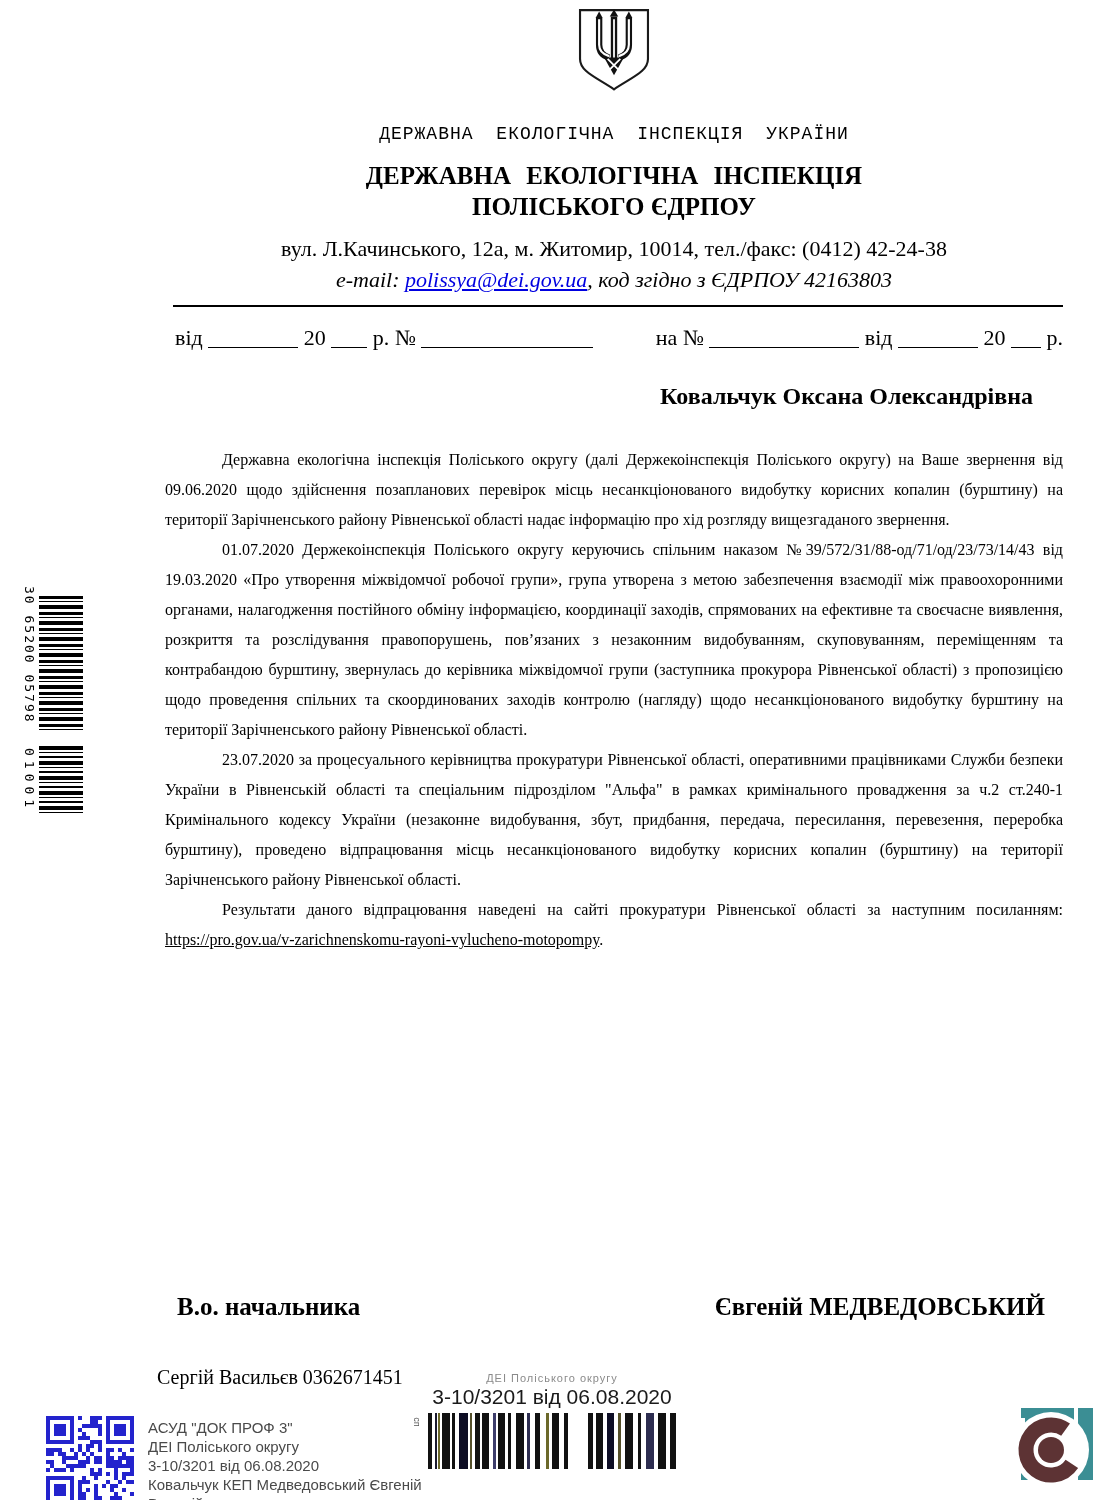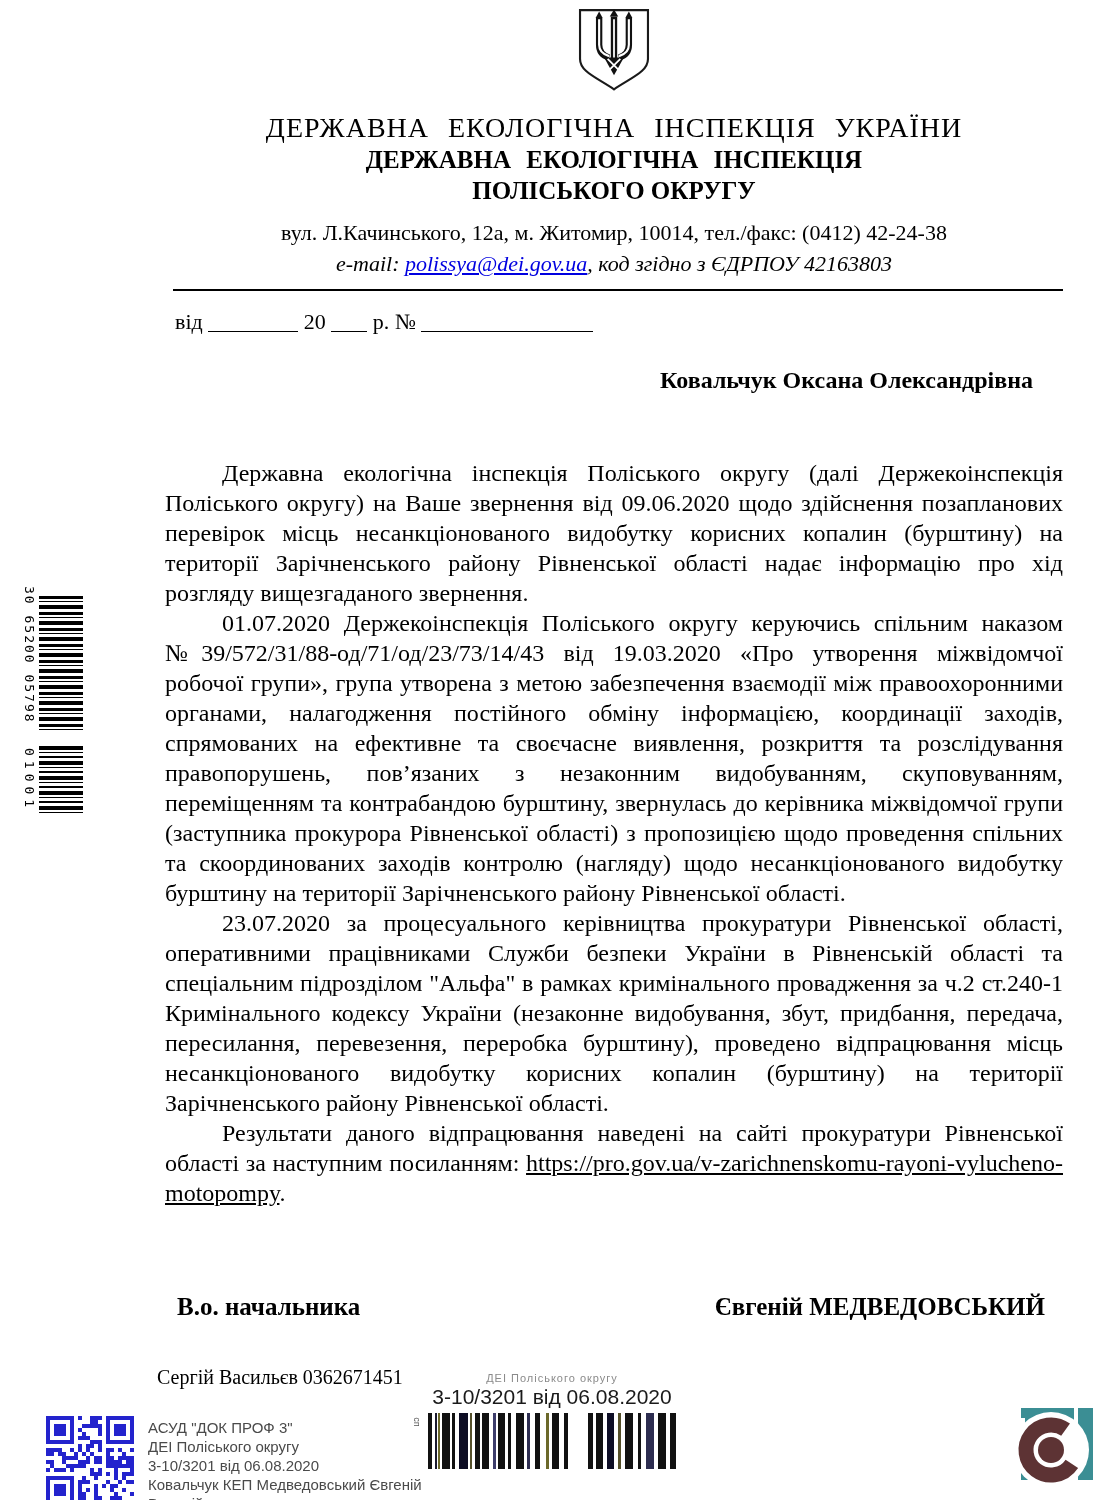--- a/index.html
+++ b/index.html
@@ -1,36 +1,36 @@
 <!DOCTYPE html>
 <html lang="uk"><head>
 <meta charset="utf-8">
 <style>
   html,body{margin:0;padding:0;background:#fff;}
   .page{position:relative;width:1107px;height:1500px;background:#fff;overflow:hidden;
         font-family:"Liberation Serif","DejaVu Serif",serif;color:#000;}
   
   .header{margin:0 44px 0 165px;text-align:center;}
   .emblem{margin-top:8px;}
-  .national-title{margin-top:8px;font-size:28px;letter-spacing:1px;word-spacing:11px;white-space:nowrap;}
-  .org-title{font-size:25px;font-weight:bold;word-spacing:9px;line-height:31px;}
+  .national-title{margin-top:20px;font-size:18px;letter-spacing:1px;word-spacing:11px;white-space:nowrap;font-family:Liberation Mono, monospace;}
+  .org-title{margin-top:16px;font-size:25px;font-weight:bold;word-spacing:9px;line-height:31px;}
   .org-title2{font-size:25px;font-weight:bold;line-height:31px;}
   .address-line{margin-top:14px;font-size:22px;}
   .email-line{margin-top:5px;font-size:22px;font-style:italic;}
   .email-line a{color:#0000e0;text-decoration:underline;}
   .rule{height:2px;background:#000;margin:12px 0 0 8px;}
   
   .ref-line{display:flex;justify-content:space-between;margin:18px 44px 0 175px;font-size:22px;gap:36px;}
   .blank{display:inline-block;border-bottom:1.6px solid #000;height:1em;vertical-align:-3px;}
   .w90{width:90px}.w36{width:36px}.w172{width:172px}.w150{width:150px}.w80{width:80px}.w30{width:30px}
   
   .addressee{margin:32px 44px 0 165px;text-align:right;padding-right:30px;
              font-size:24px;font-weight:bold;}
   
-  .body-text{margin:64px 44px 0 165px;font-size:24px;line-height:30px;text-align:justify;}
+  .body-text{margin:35px 44px 0 165px;font-size:16px;line-height:30px;text-align:justify;}
   .body-text p{margin:0;text-indent:57px;}
   .body-text a{color:#000;text-decoration:underline;}
   
   .sign-row{position:absolute;left:165px;right:36px;top:1293px;display:flex;
             justify-content:space-between;font-size:25px;font-weight:bold;}
   .sign-row .t{padding-left:12px;}
   .sign-row .n{padding-right:26px;}
   .executor{position:absolute;left:157px;top:1366px;font-size:20px;}
   
   .stamp{position:absolute;left:418px;top:1372px;width:268px;text-align:center;
@@ -102,37 +102,46 @@
         </g>
         <polygon points="31,14 41,14 36,5" fill="#111"></polygon>
         <polygon points="73,14 83,14 78,5" fill="#111"></polygon>
         <polygon points="51,12 63,12 57,2" fill="#111"></polygon>
         <path d="M43,70 H71 L57,95 Z" fill="#111"></path>
         <path d="M48,72 L66,90 M66,72 L48,90" stroke="#fff" stroke-width="2.5"></path>
       </svg>
     </div>
     <div class="national-title">ДЕРЖАВНА ЕКОЛОГІЧНА ІНСПЕКЦІЯ УКРАЇНИ</div>
     <div class="org-title">ДЕРЖАВНА ЕКОЛОГІЧНА ІНСПЕКЦІЯ</div>
-    <div class="org-title2">ПОЛІСЬКОГО ОКРУГУ</div>
+    <div class="org-title2">ПОЛІСЬКОГО ЄДРПОУ</div>
     <div class="address-line">вул. Л.Качинського, 12а, м. Житомир, 10014, тел./факс: (0412) 42-24-38</div>
     <div class="email-line">
       <span>e-mail:</span>
       <a href="#">polissya@dei.gov.ua</a><span>,  код згідно з ЄДРПОУ 42163803</span>
     </div>
     <div class="rule"></div>
   </div>
 
   <div class="ref-line">
     <div>
       <span>від</span>
       <span class="blank w90"></span>
       <span>20</span>
       <span class="blank w36"></span>
       <span>р. №</span>
       <span class="blank w172"></span>
+    </div>
+    <div>
+      <span>на №</span>
+      <span class="blank w150"></span>
+      <span>від</span>
+      <span class="blank w80"></span>
+      <span>20</span>
+      <span class="blank w30"></span>
+      <span>р.</span>
     </div>
   </div>
 
   <div class="addressee">Ковальчук Оксана Олександрівна</div>
 
   <main class="body-text">
     <p>Державна екологічна інспекція Поліського округу (далі Держекоінспекція Поліського округу) на Ваше звернення від 09.06.2020 щодо здійснення позапланових перевірок місць несанкціонованого видобутку корисних копалин (бурштину) на території Зарічненського району Рівненської області надає інформацію про хід розгляду вищезгаданого звернення.</p>
     <p>01.07.2020 Держекоінспекція Поліського округу керуючись спільним наказом №39/572/31/88-од/71/од/23/73/14/43 від 19.03.2020 «Про утворення міжвідомчої робочої групи», група утворена з метою забезпечення взаємодії між правоохоронними органами, налагодження постійного обміну інформацією, координації заходів, спрямованих на ефективне та своєчасне виявлення, розкриття та розслідування правопорушень, пов’язаних з незаконним видобуванням, скуповуванням, переміщенням та контрабандою бурштину, звернулась до керівника міжвідомчої групи (заступника прокурора Рівненської області) з пропозицією щодо проведення спільних та скоординованих заходів контролю (нагляду) щодо несанкціонованого видобутку бурштину на території Зарічненського району Рівненської області.</p>
     <p>23.07.2020 за процесуального керівництва прокуратури Рівненської області, оперативними працівниками Служби безпеки України в Рівненській області та спеціальним підрозділом "Альфа" в рамках кримінального провадження за ч.2 ст.240-1 Кримінального кодексу України (незаконне видобування, збут, придбання, передача, пересилання, перевезення, переробка бурштину), проведено відпрацювання місць несанкціонованого видобутку корисних копалин (бурштину) на території Зарічненського району Рівненської області.</p>
     <p><span>Результати даного відпрацювання наведені на сайті прокуратури Рівненської області за наступним посиланням: </span><a href="#">https://pro.gov.ua/v-zarichnenskomu-rayoni-vylucheno-motopompy</a><span>.</span></p>

